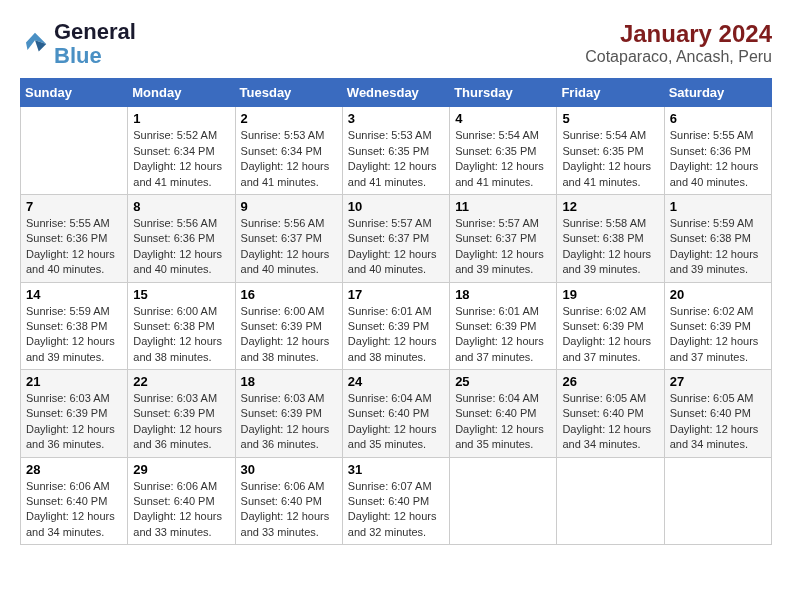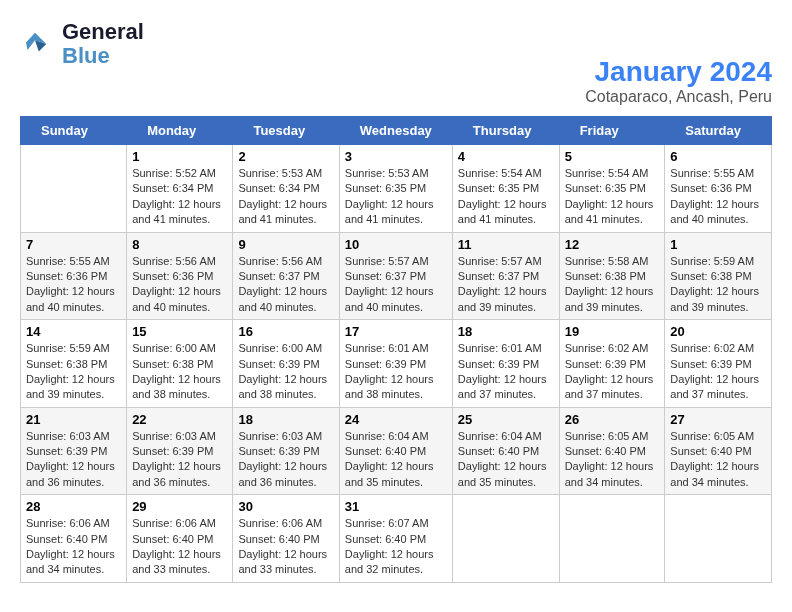--- a/index.html
+++ b/index.html
@@ -12,57 +12,56 @@
     }
     .header {
       display: flex;
       justify-content: space-between;
       align-items: flex-start;
       margin-bottom: 10px;
     }
     .logo {
       display: flex;
       align-items: center;
-      gap: 12px;
+      gap: 4px;
     }
     .logo-text {
       font-size: 22px;
       font-weight: bold;
       color: #1a1a2e;
       line-height: 1.1;
     }
     .logo-text span {
       color: #4a90c4;
     }
     .logo-bird {
       width: 30px;
       height: 30px;
     }
     .title-block {
       text-align: right;
     }
     .month-title {
-      font-size: 28px;
-      font-weight: bold;
-      color: #3b82f6;
-      margin-top: 36px;
+      font-size: 24px;
+      font-weight: bold;
+      color: #7f1d1d;
     }
     .subtitle {
       font-size: 16px;
       color: #555;
     }
     table {
       width: 100%;
       border-collapse: collapse;
       font-size: 11px;
     }
     thead tr th {
       background: #3a6bbf;
       color: #fff;
-      padding: 6px 20px;
+      padding: 6px 4px;
       text-align: left;
       font-size: 13px;
       font-weight: bold;
       border: 1px solid #3a6bbf;
     }
     tbody tr td {
       border: 1px solid #ccc;
       vertical-align: top;
       padding: 4px 5px;
       height: 80px;

